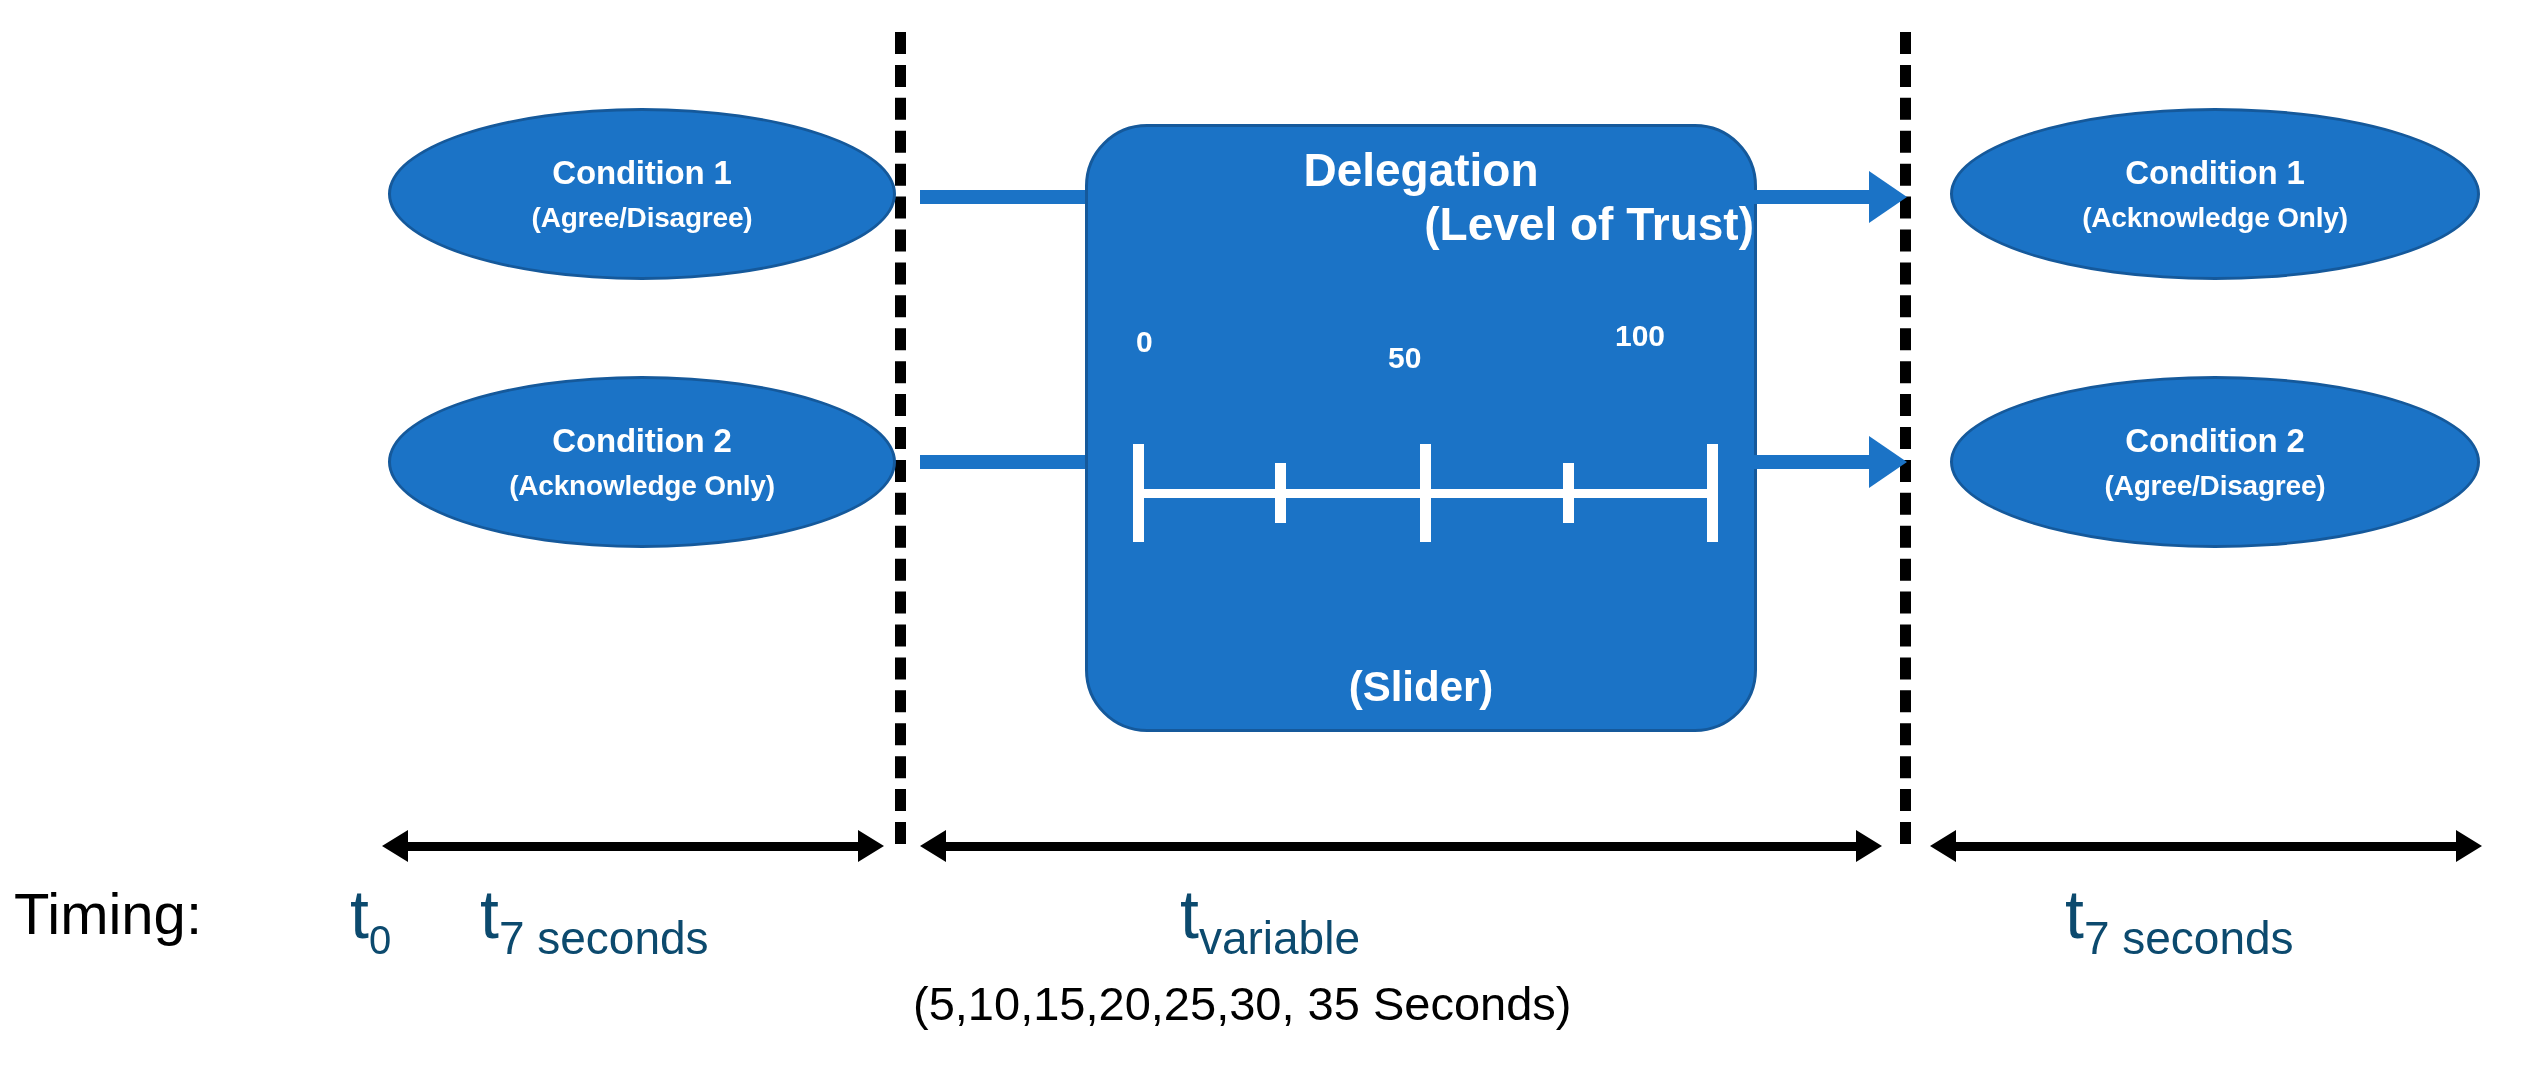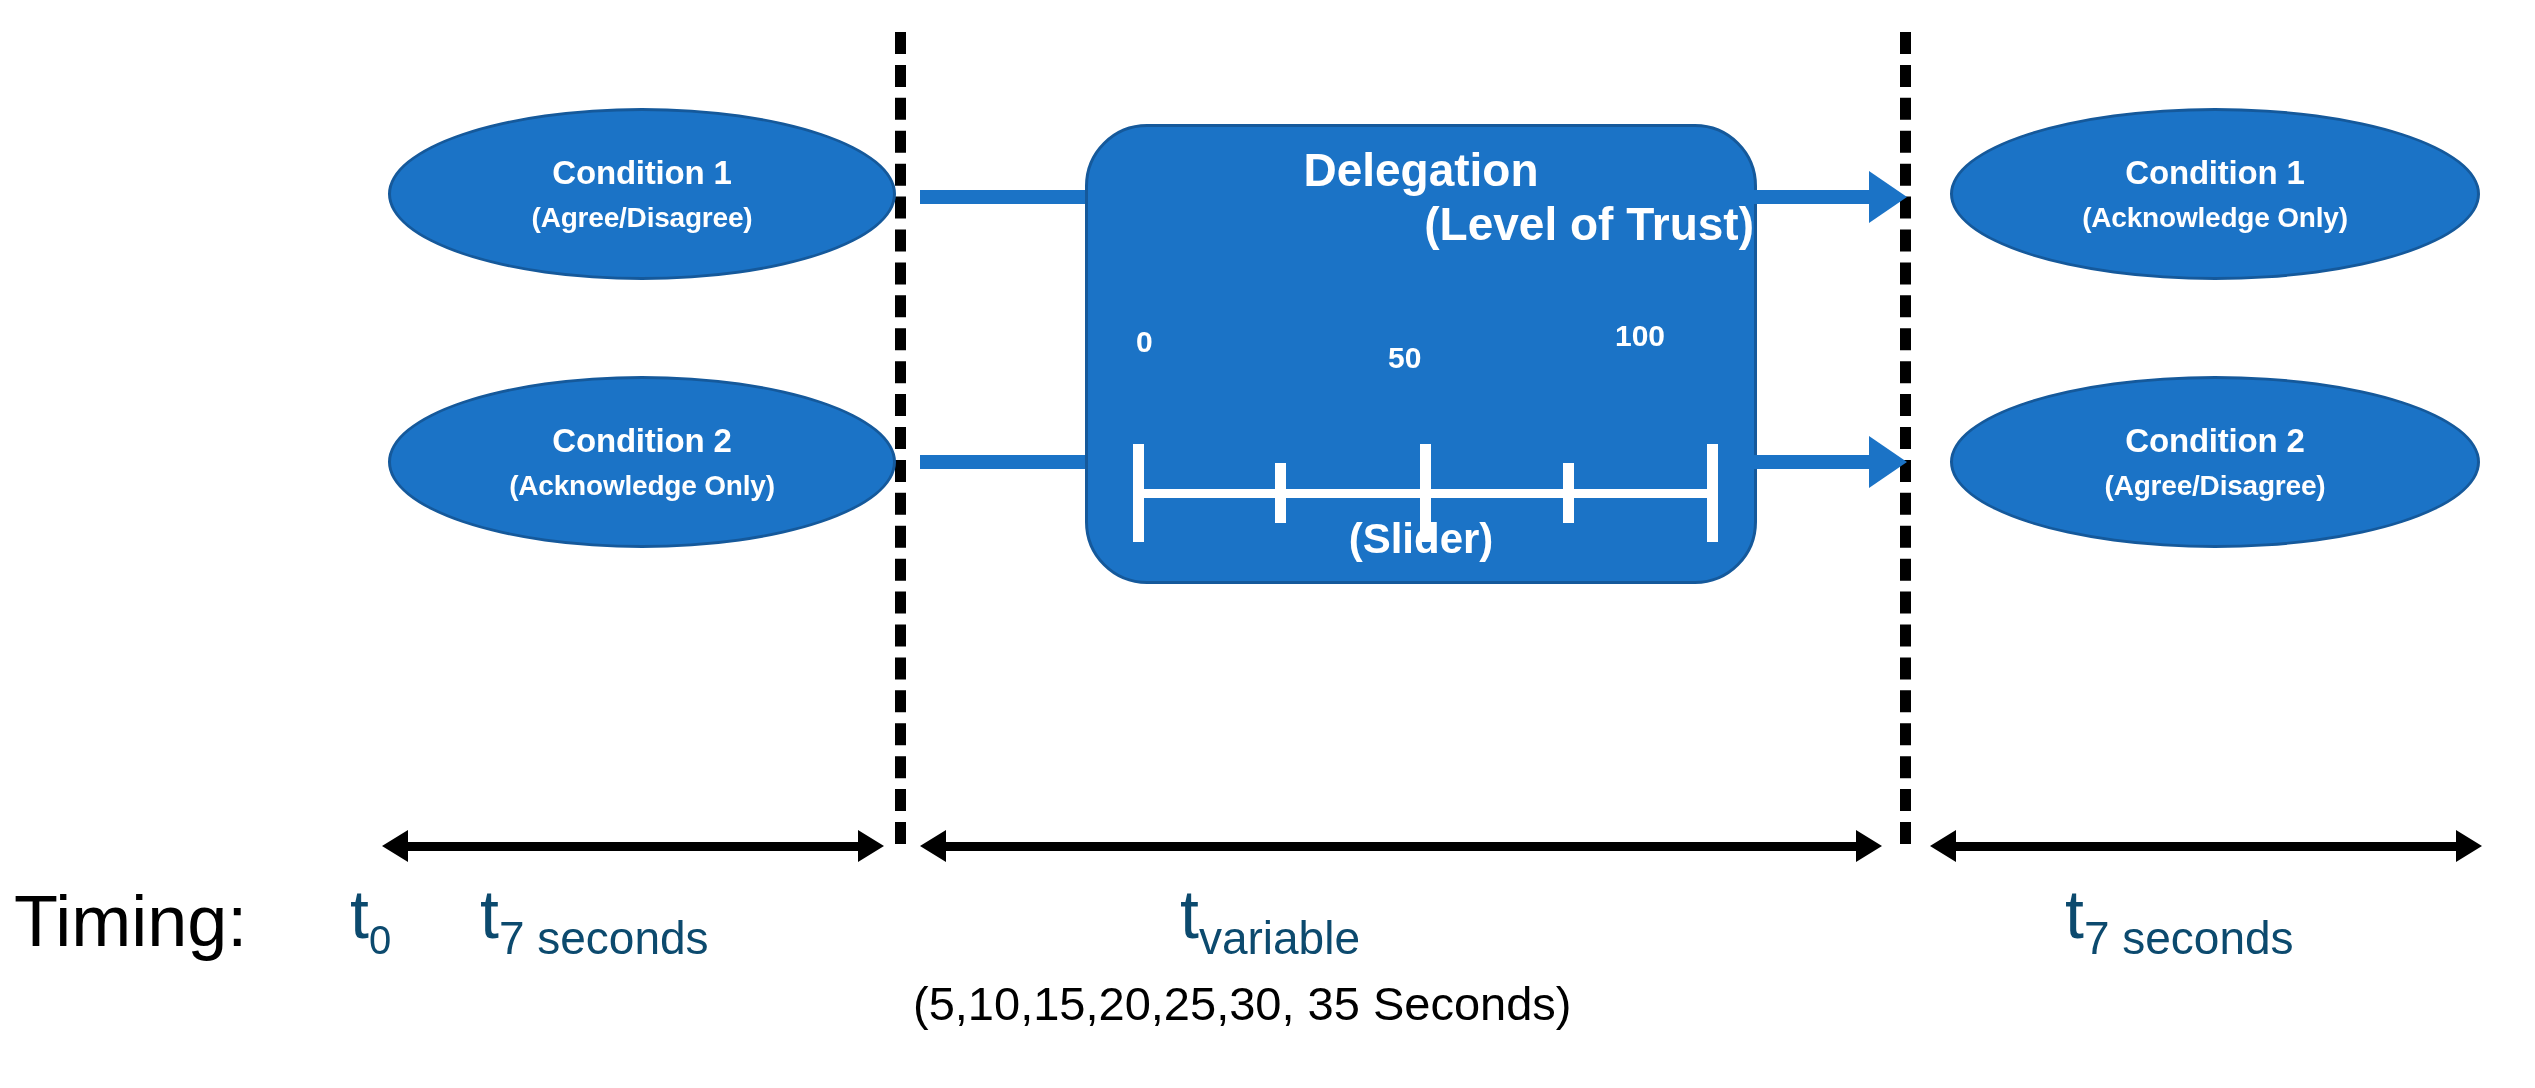--- a/index.html
+++ b/index.html
@@ -58,21 +58,21 @@
   .el-l2 { left: 388px;  top: 376px; width: 508px; height: 172px; }
   .el-r1 { left: 1950px; top: 108px; width: 530px; height: 172px; }
   .el-r2 { left: 1950px; top: 376px; width: 530px; height: 172px; }
 
   
   .deleg-box {
     position: absolute;
     left: 1085px;
     top: 124px;
     width: 672px;
-    height: 460px;
+    height: 608px;
     box-sizing: border-box;
     background: #1B73C6;
     border: 3px solid #15599B;
     border-radius: 62px;
     color: #ffffff;
   }
   .deleg-title {
     position: absolute;
     left: 0; right: 0;
     top: 18px;
@@ -180,21 +180,21 @@
   .dim-arrow .head.r { right: 0; border-left: 26px solid #000000; }
 
   .dim-left   { left: 382px;  top: 830px; width: 502px; }
   .dim-center { left: 920px;  top: 830px; width: 962px; }
   .dim-right  { left: 1930px; top: 830px; width: 552px; }
 
   .timing-label {
     position: absolute;
     left: 14px;
     top: 880px;
-    font-size: 72px;
+    font-size: 58px;
     color: #000000;
     white-space: nowrap;
   }
 
   .t-block {
     position: absolute;
     color: #0c4a6e;
     white-space: nowrap;
     line-height: 1;
   }

